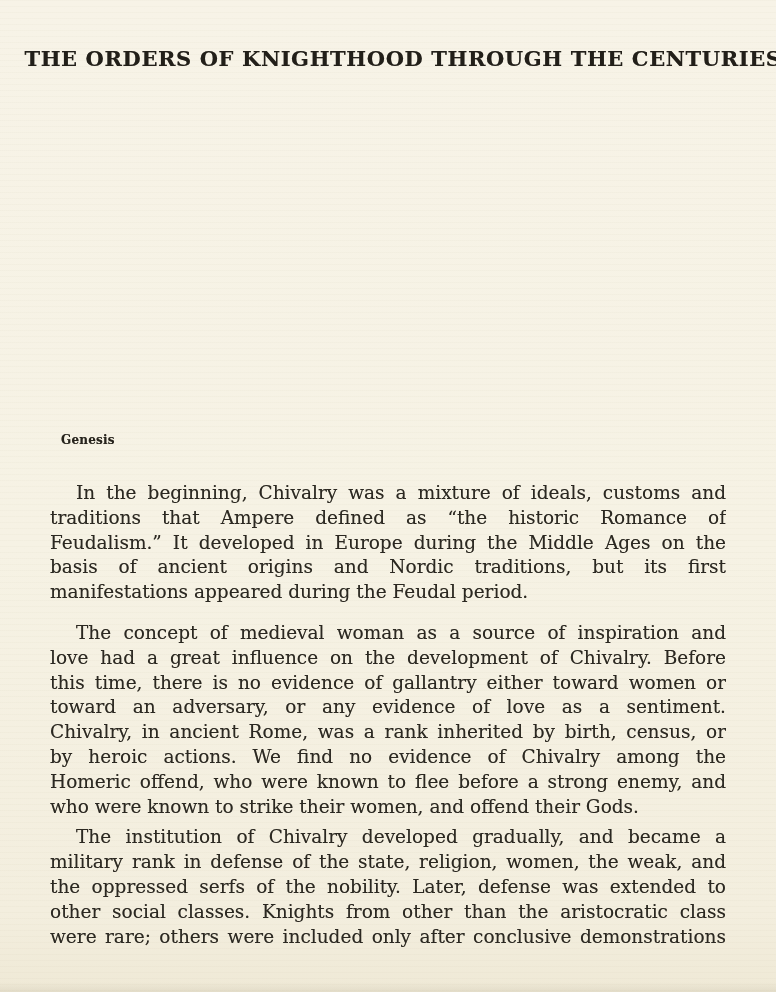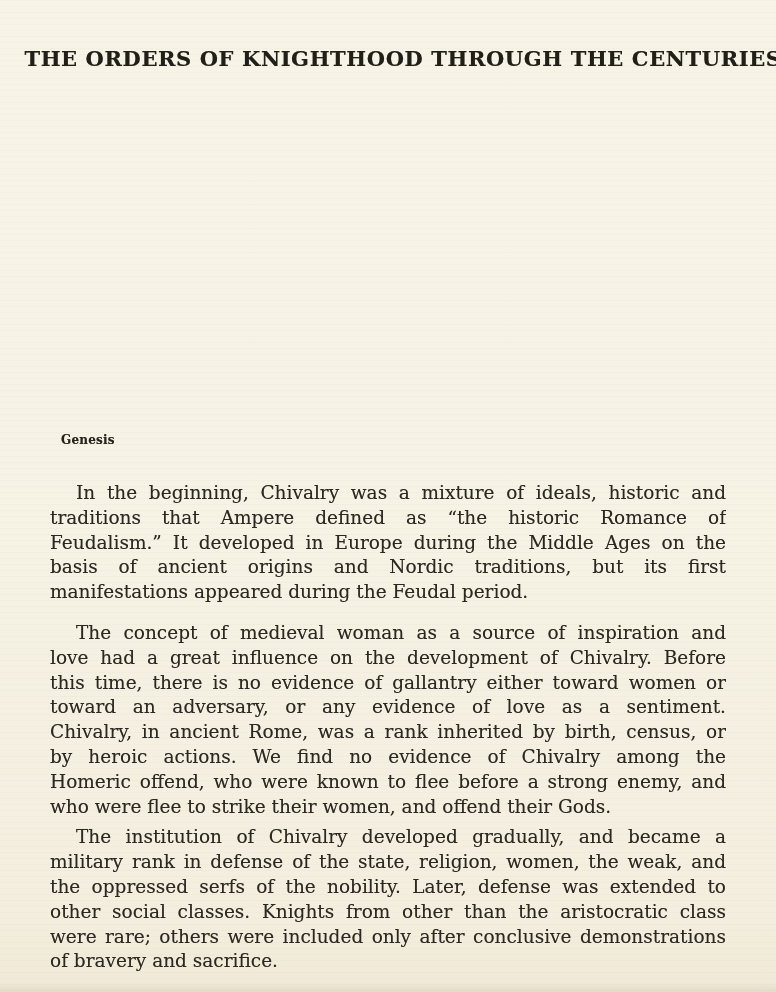--- a/index.html
+++ b/index.html
@@ -78,40 +78,39 @@
 </head>
 <body>
 
 <div class="page">
   <h1 class="title">THE ORDERS OF KNIGHTHOOD THROUGH THE CENTURIES</h1>
 
   <h2 class="heading">Genesis</h2>
 
   <div class="body-text" id="body-text">
       <div class="para">
-        <div class="line first">In the beginning, Chivalry was a mixture of ideals, historic and</div>
+        <div class="line first">In the beginning, Chivalry was a mixture of ideals, customs and</div>
         <div class="line">traditions that Ampere defined as “the historic Romance of</div>
         <div class="line">Feudalism.” It developed in Europe during the Middle Ages on the</div>
         <div class="line">basis of ancient origins and Nordic traditions, but its first</div>
         <div class="line last">manifestations appeared during the Feudal period.</div>
       </div>
       <div class="para">
         <div class="line first">The concept of medieval woman as a source of inspiration and</div>
         <div class="line">love had a great influence on the development of Chivalry. Before</div>
         <div class="line">this time, there is no evidence of gallantry either toward women or</div>
         <div class="line">toward an adversary, or any evidence of love as a sentiment.</div>
         <div class="line">Chivalry, in ancient Rome, was a rank inherited by birth, census, or</div>
         <div class="line">by heroic actions. We find no evidence of Chivalry among the</div>
         <div class="line">Homeric offend, who were known to flee before a strong enemy, and</div>
-        <div class="line last">who were flee to strike their women, and offend their Gods.</div>
+        <div class="line last">who were known to strike their women, and offend their Gods.</div>
       </div>
       <div class="para spaced">
         <div class="line first">The institution of Chivalry developed gradually, and became a</div>
         <div class="line">military rank in defense of the state, religion, women, the weak, and</div>
         <div class="line">the oppressed serfs of the nobility. Later, defense was extended to</div>
         <div class="line">other social classes. Knights from other than the aristocratic class</div>
         <div class="line">were rare; others were included only after conclusive demonstrations</div>
-        <div class="line last">of bravery and sacrifice.</div>
       </div>
     </div>
 
   <div class="bottom-shade"></div>
 </div>
 
 </body></html>

